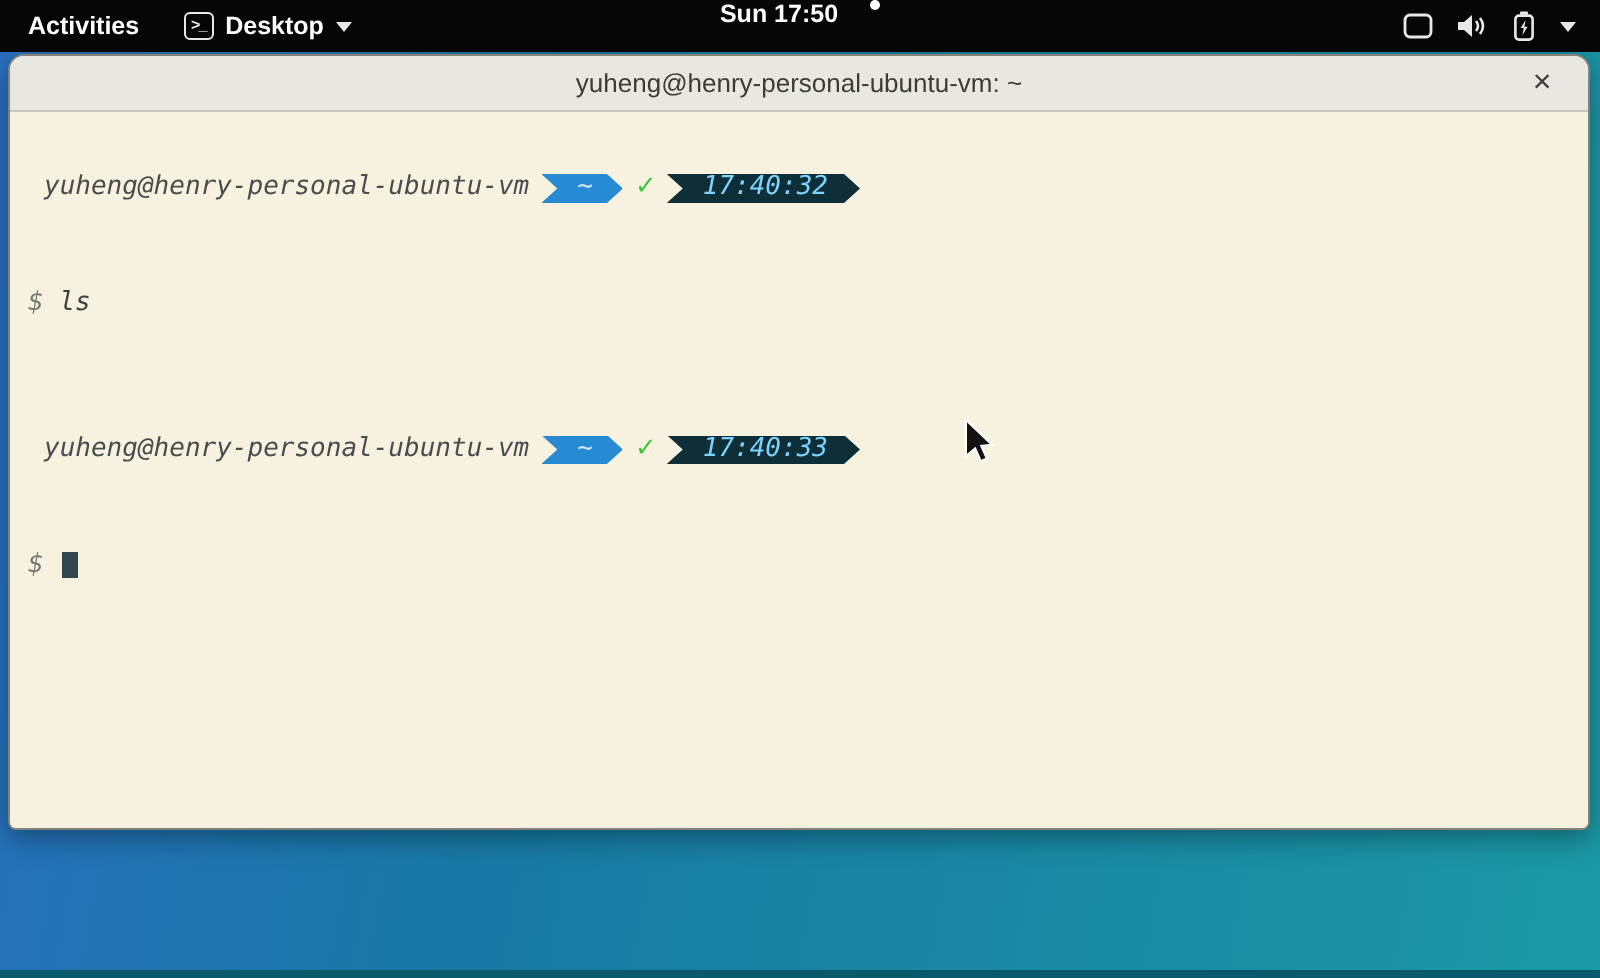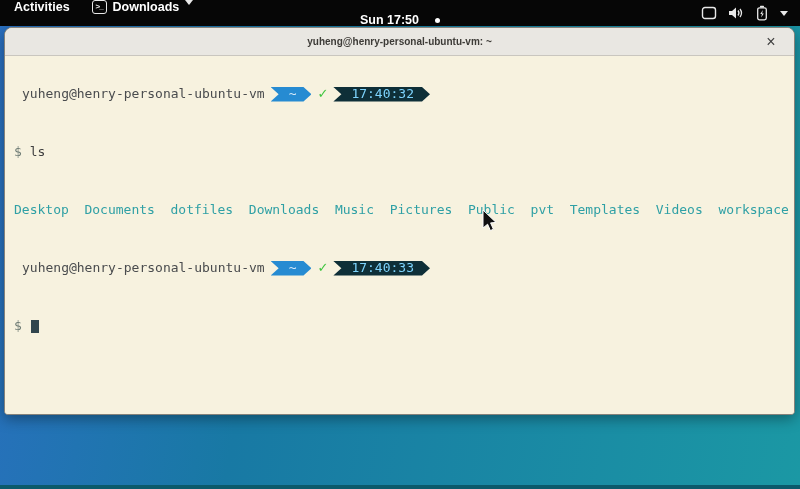--- a/index.html
+++ b/index.html
@@ -15,34 +15,34 @@
     background:#0b5a6b;
   }
 
   
   .top-bar{
     position:absolute; top:0; left:0; width:800px; height:26px;
     background:#060606; color:#fff; display:flex; align-items:center;
     font-size:12.5px; font-weight:700; z-index:30;
   }
   .tb-left{ display:flex; align-items:center; gap:14px; padding-left:10px; }
-  .tb-btn{ display:flex; align-items:flex-start; gap:6px; height:26px; padding:0 4px; cursor:default; }
+  .tb-btn{ display:flex; align-items:center; gap:6px; height:26px; padding:0 4px; cursor:default; }
   .term-glyph{
     width:15px; height:14px; border:1px solid #e8e8e8; border-radius:3px;
     font-size:8px; line-height:12px; text-align:center; font-weight:700;
     color:#e8e8e8; letter-spacing:-1px;
   }
   .caret-down{
     width:0; height:0; border-left:4px solid transparent;
     border-right:4px solid transparent; border-top:5px solid #e8e8e8;
     display:inline-block;
   }
   .tb-center{
     position:absolute; left:0; right:0; top:0; height:40px;
-    display:flex; align-items:center; justify-content:center; gap:16px;
+    display:flex; align-items:flex-start; justify-content:center; gap:16px;
     pointer-events:none;
   }
   .notif-dot{ width:5px; height:5px; border-radius:50%; background:#fff; }
   .tb-right{
     position:absolute; right:6px; top:0; height:26px;
     display:flex; align-items:center; gap:11px; padding:0 6px;
   }
   .tb-right svg{ display:block; }
 
   
@@ -50,32 +50,32 @@
     position:absolute; left:4px; top:27px; width:791px; height:388px;
     border:1px solid #84827b; border-radius:8px 8px 4px 4px;
     overflow:hidden; background:#f7f2df;
     box-shadow:0 4px 14px rgba(0,0,0,0.35);
     z-index:10;
   }
   .titlebar{
     height:28px; background:#e9e7e2; border-bottom:1px solid #c9c6bf;
     display:flex; align-items:center; justify-content:center; position:relative;
   }
-  .titlebar .title{ font-size:10px; font-weight:700; color:#3d3b37; }
+  .titlebar .title{ font-size:13px; font-weight:400; color:#3d3b37; }
   .close-btn{
     position:absolute; right:10px; top:0; width:26px; height:28px;
     display:flex; align-items:center; justify-content:center;
     font-size:16px; color:#3f3f3f; cursor:default;
   }
 
   .term{
     height:390px; background:#f7f2df; padding:2px 2px 0 9px;
     font-family:"DejaVu Sans Mono","Liberation Mono",monospace;
     font-size:13px; line-height:14.5px; color:#4a4c4e;
-    white-space:pre; overflow:hidden;
+    white-space:pre; overflow:hidden;font-style:italic;
   }
   .line{ height:14.5px; display:flex; align-items:center; }
   .prompt-line{ padding-left:8px; }
   .p-user{ color:#4a4c4e; }
   .pl-seg{
     display:inline-block; height:14.5px; line-height:14px;
     clip-path:polygon(0 0, calc(100% - 8px) 0, 100% 50%, calc(100% - 8px) 100%, 0 100%, 8px 50%);
   }
   .seg-path{
     background:#268bd2; color:#d4e9f9; padding:0 15px 0 18px; margin-left:6px;
@@ -101,21 +101,21 @@
 </head>
 <body>
 
 <div class="top-bar">
   <div class="tb-left">
     <div class="tb-btn">
       <span>Activities</span>
     </div>
     <div class="tb-btn">
       <span class="term-glyph">&gt;_</span>
-      <span>Downloads</span>
+      <span>Desktop</span>
       <span class="caret-down"></span>
     </div>
   </div>
 
   <div class="tb-center">
     <span>Sun 17:50</span>
     <span class="notif-dot"></span>
   </div>
 
   <div class="tb-right">
@@ -151,21 +151,20 @@
       <span class="seg-check">✓</span>
       <span class="pl-seg seg-time">17:40:32</span>
     </div>
 
     <div class="line">
       <span class="prompt-char">$</span>
       <span> </span>
       <span class="cmd-text">ls</span>
     </div>
 
-    <div class="line output-line">Desktop  Documents  dotfiles  Downloads  Music  Pictures  Public  pvt  Templates  Videos  workspace</div>
 
     <div class="line prompt-line">
       <span class="p-user">yuheng@henry-personal-ubuntu-vm</span>
       <span class="pl-seg seg-path">~</span>
       <span class="seg-check">✓</span>
       <span class="pl-seg seg-time">17:40:33</span>
     </div>
 
     <div class="line">
       <span class="prompt-char">$</span>

